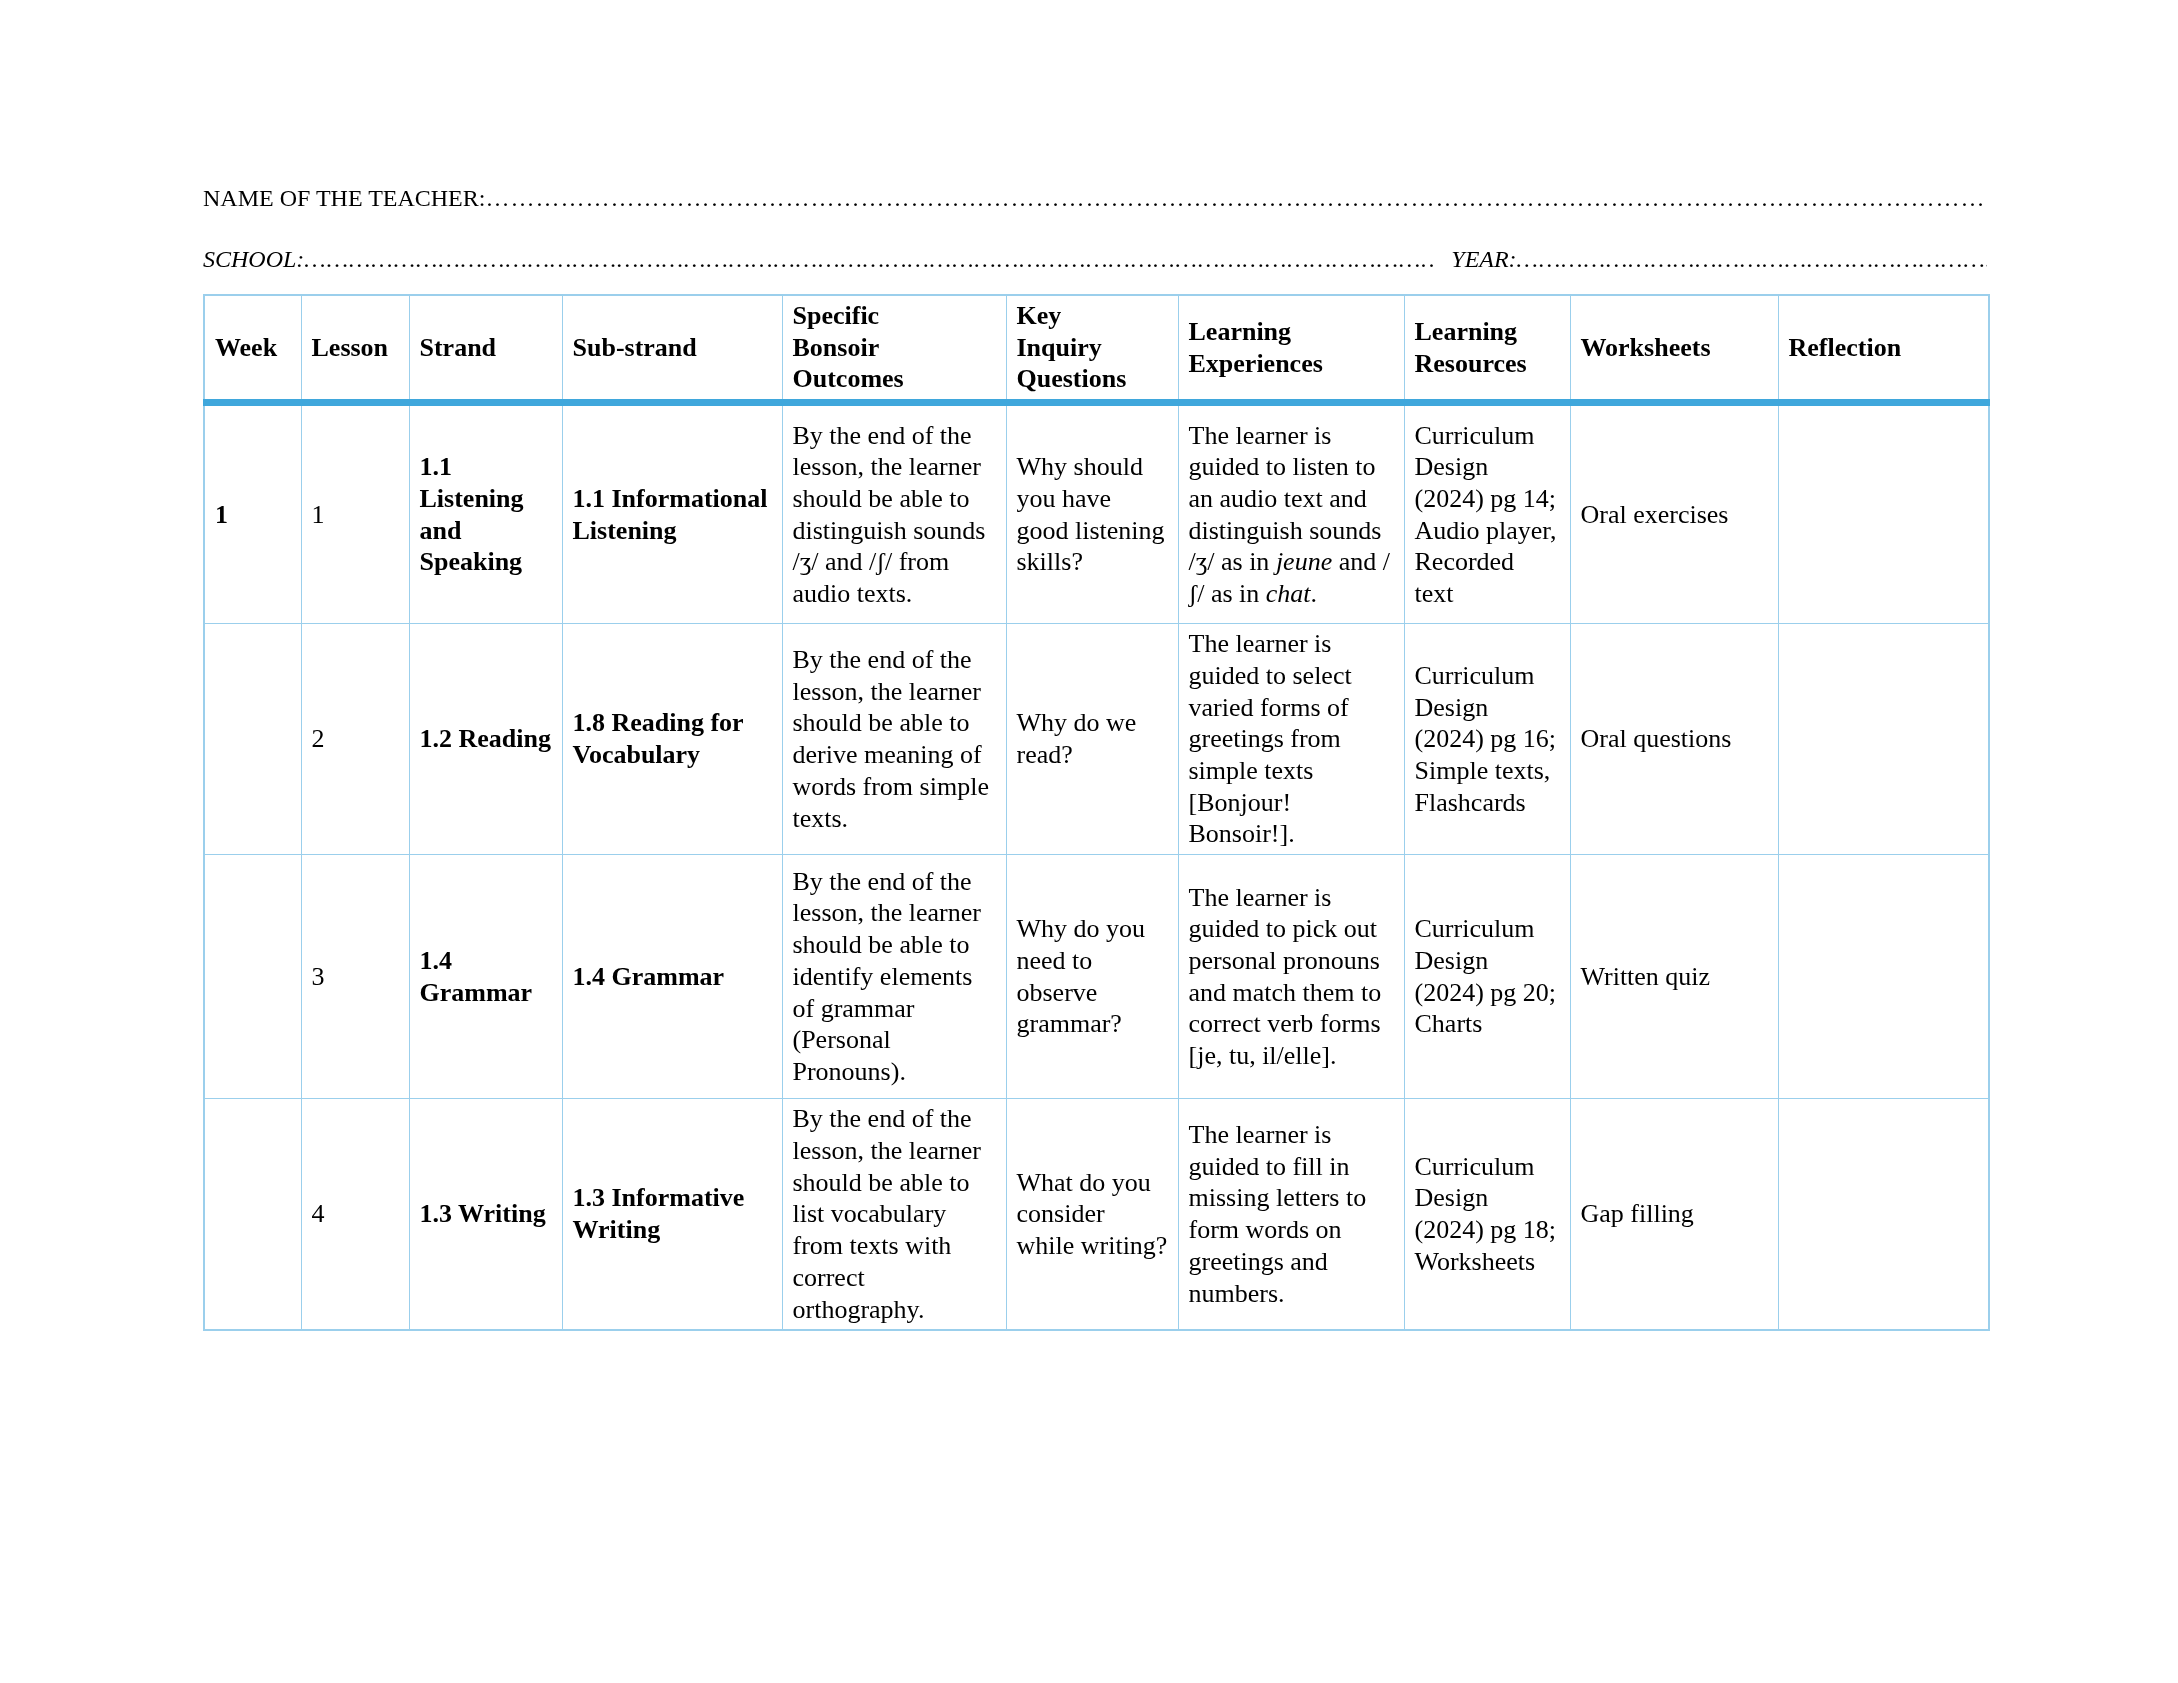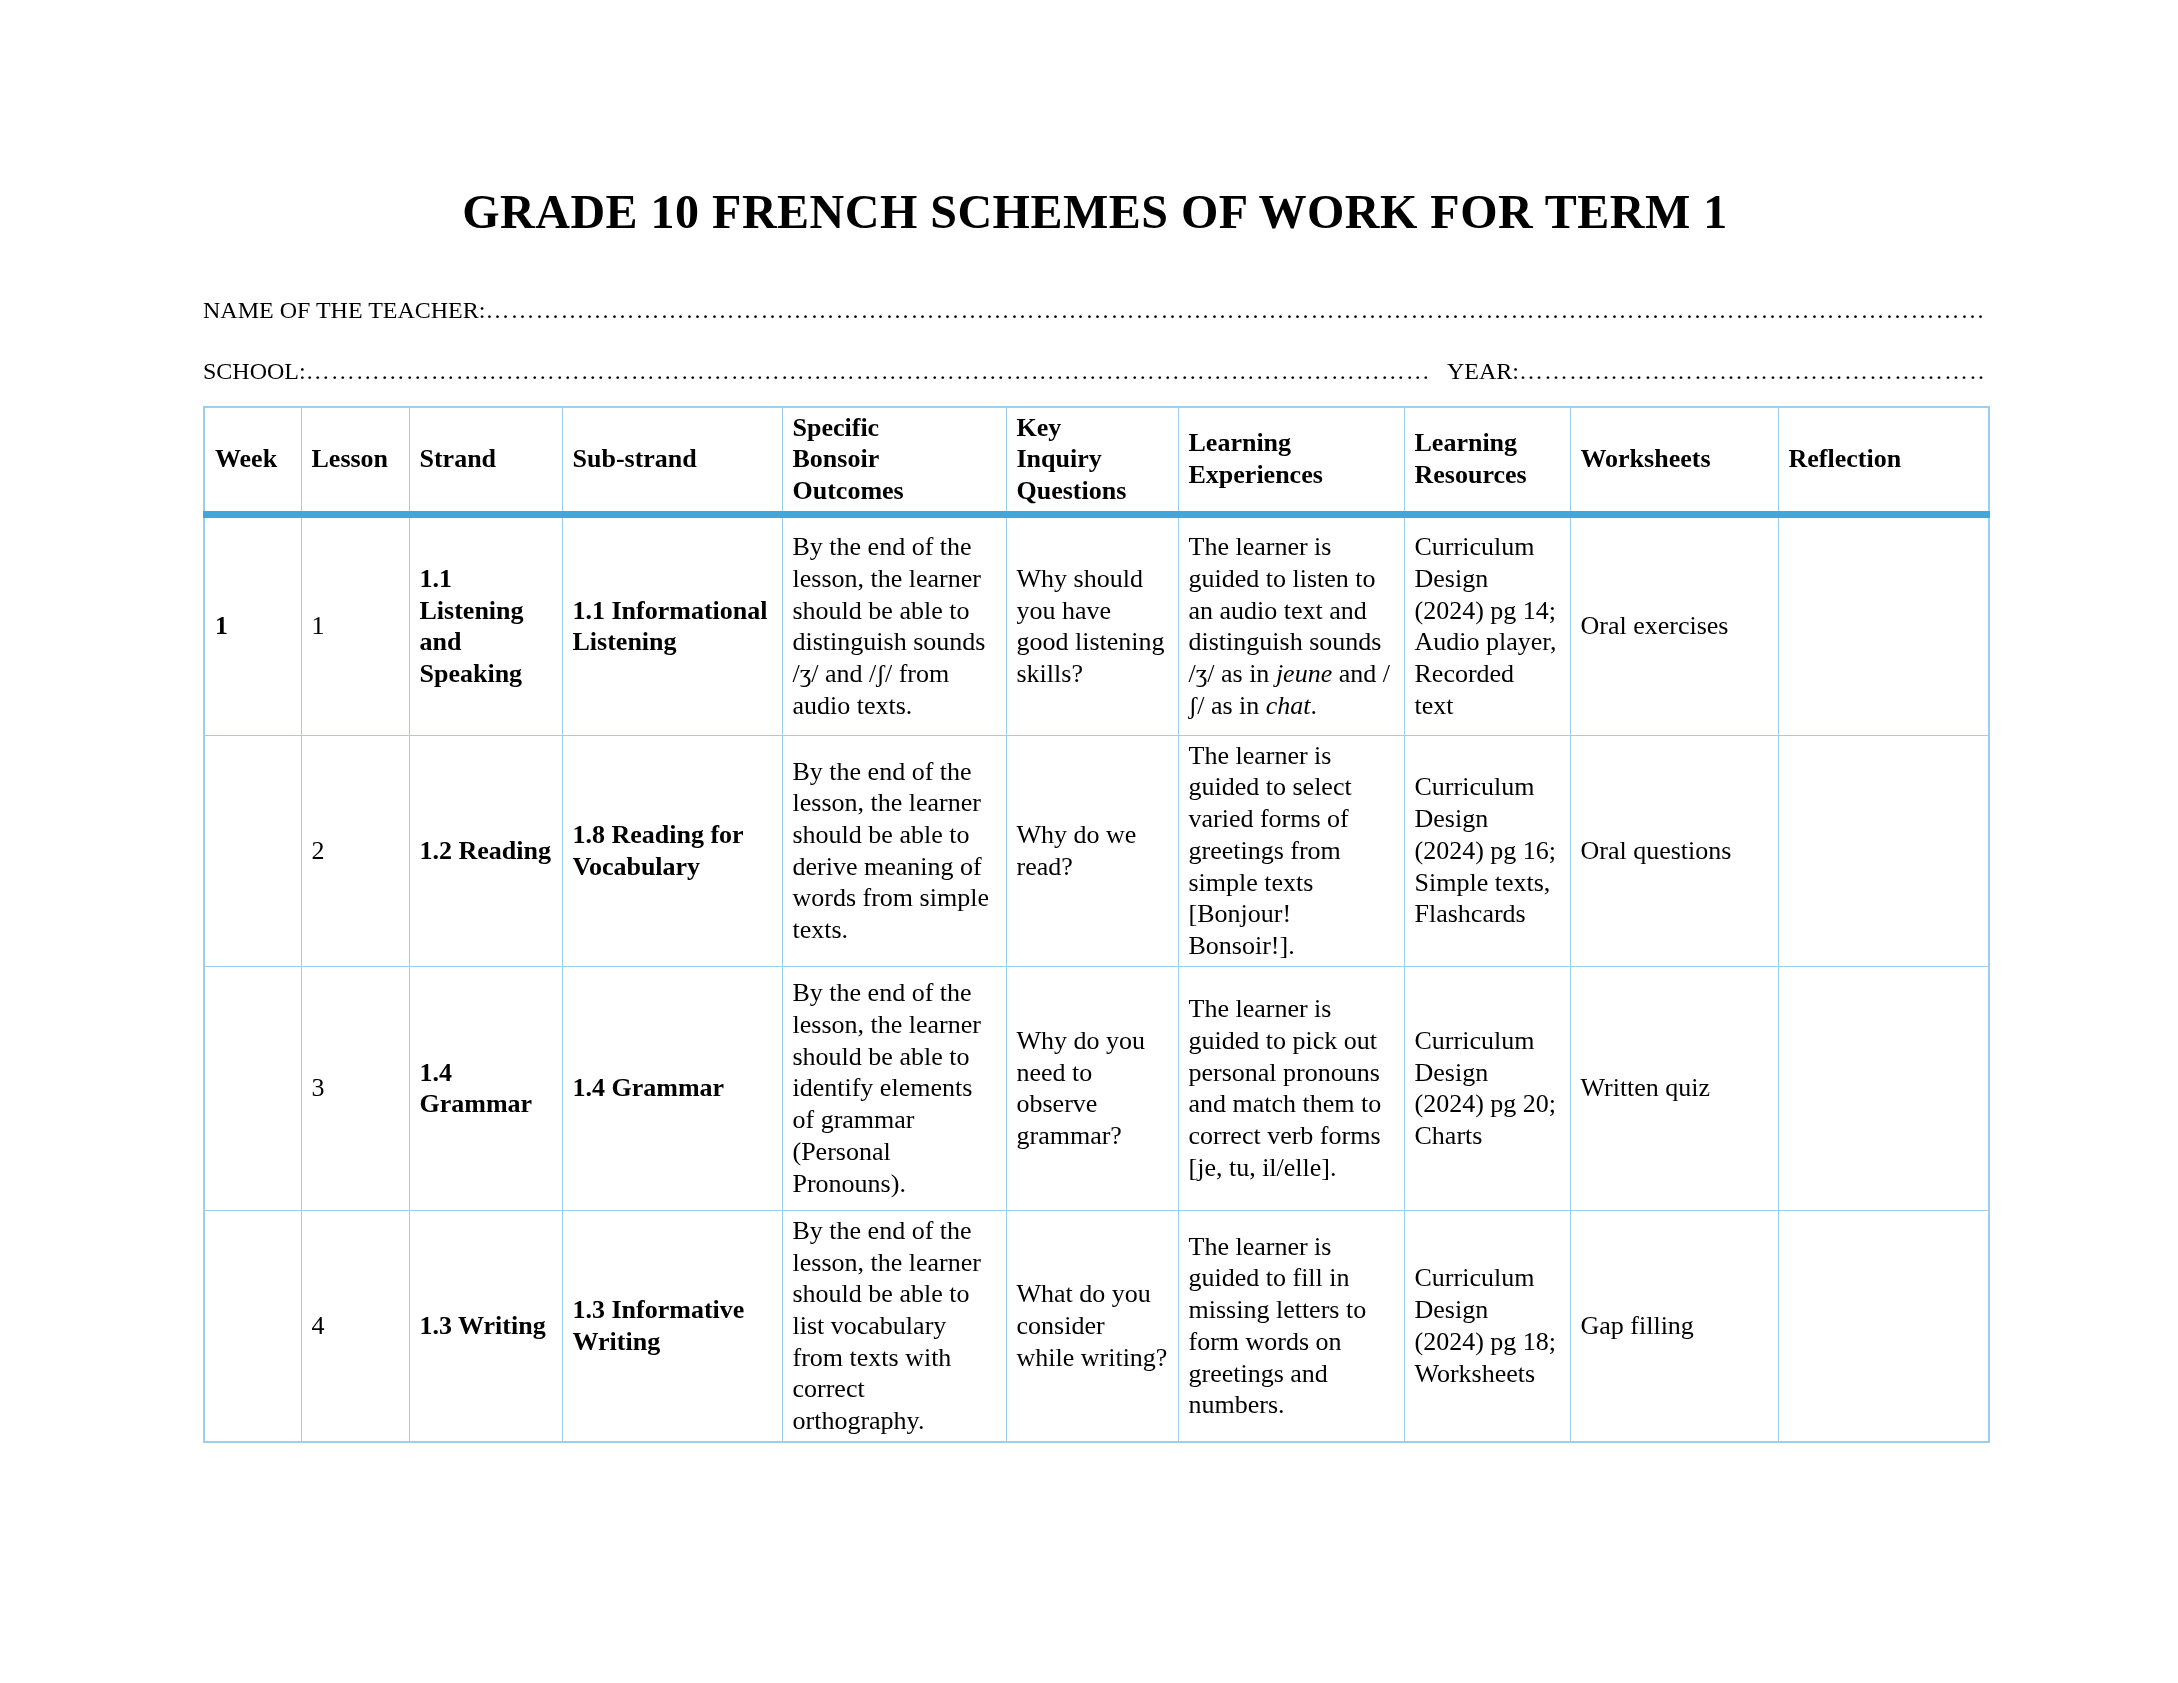--- a/index.html
+++ b/index.html
@@ -25,21 +25,21 @@
     font-weight: bold;
     margin: 0 0 54px 0;
     letter-spacing: 0.5px;
   }
   .fill-line {
     display: flex;
     align-items: baseline;
     font-size: 24px;
     line-height: 1.25;
   }
-  .fill-line.second { margin-top: 31px; }
+  .fill-line.second { margin-top: 31px; font-style: italic; }
   .lbl { white-space: nowrap; }
   .dots {
     overflow: hidden;
     white-space: nowrap;
     min-width: 0;
     letter-spacing: 1px;
   }
   .dots-grow   { flex: 1; }
   .dots-school { flex: 2.4; }
   .dots-year   { flex: 1; }
@@ -75,21 +75,20 @@
   .schemes tbody tr:nth-child(3) { height: 244px; }
   .schemes tbody tr:nth-child(4) { height: 210px; }
   .schemes td.b { font-weight: bold; }
   .schemes .it { font-style: italic; }
 </style>
 </head>
 <body>
 
 <div class="page">
 
-  <h1 class="doc-title">GRADE 10 FRENCH SCHEMES OF WORK FOR TERM 1</h1>
 
   <div class="fill-line">
     <span class="lbl">NAME OF THE TEACHER:</span>
       <span class="dots dots-grow">………………………………………………………………………………………………………………………………………………………………………………………………………………………………………………………………</span>
   </div>
 
   <div class="fill-line second">
     <span class="lbl">SCHOOL:</span>
       <span class="dots dots-school">……………………………………………………………………………………………………………………………………………………………………..</span>
       <span class="lbl year-lbl">YEAR:</span>

